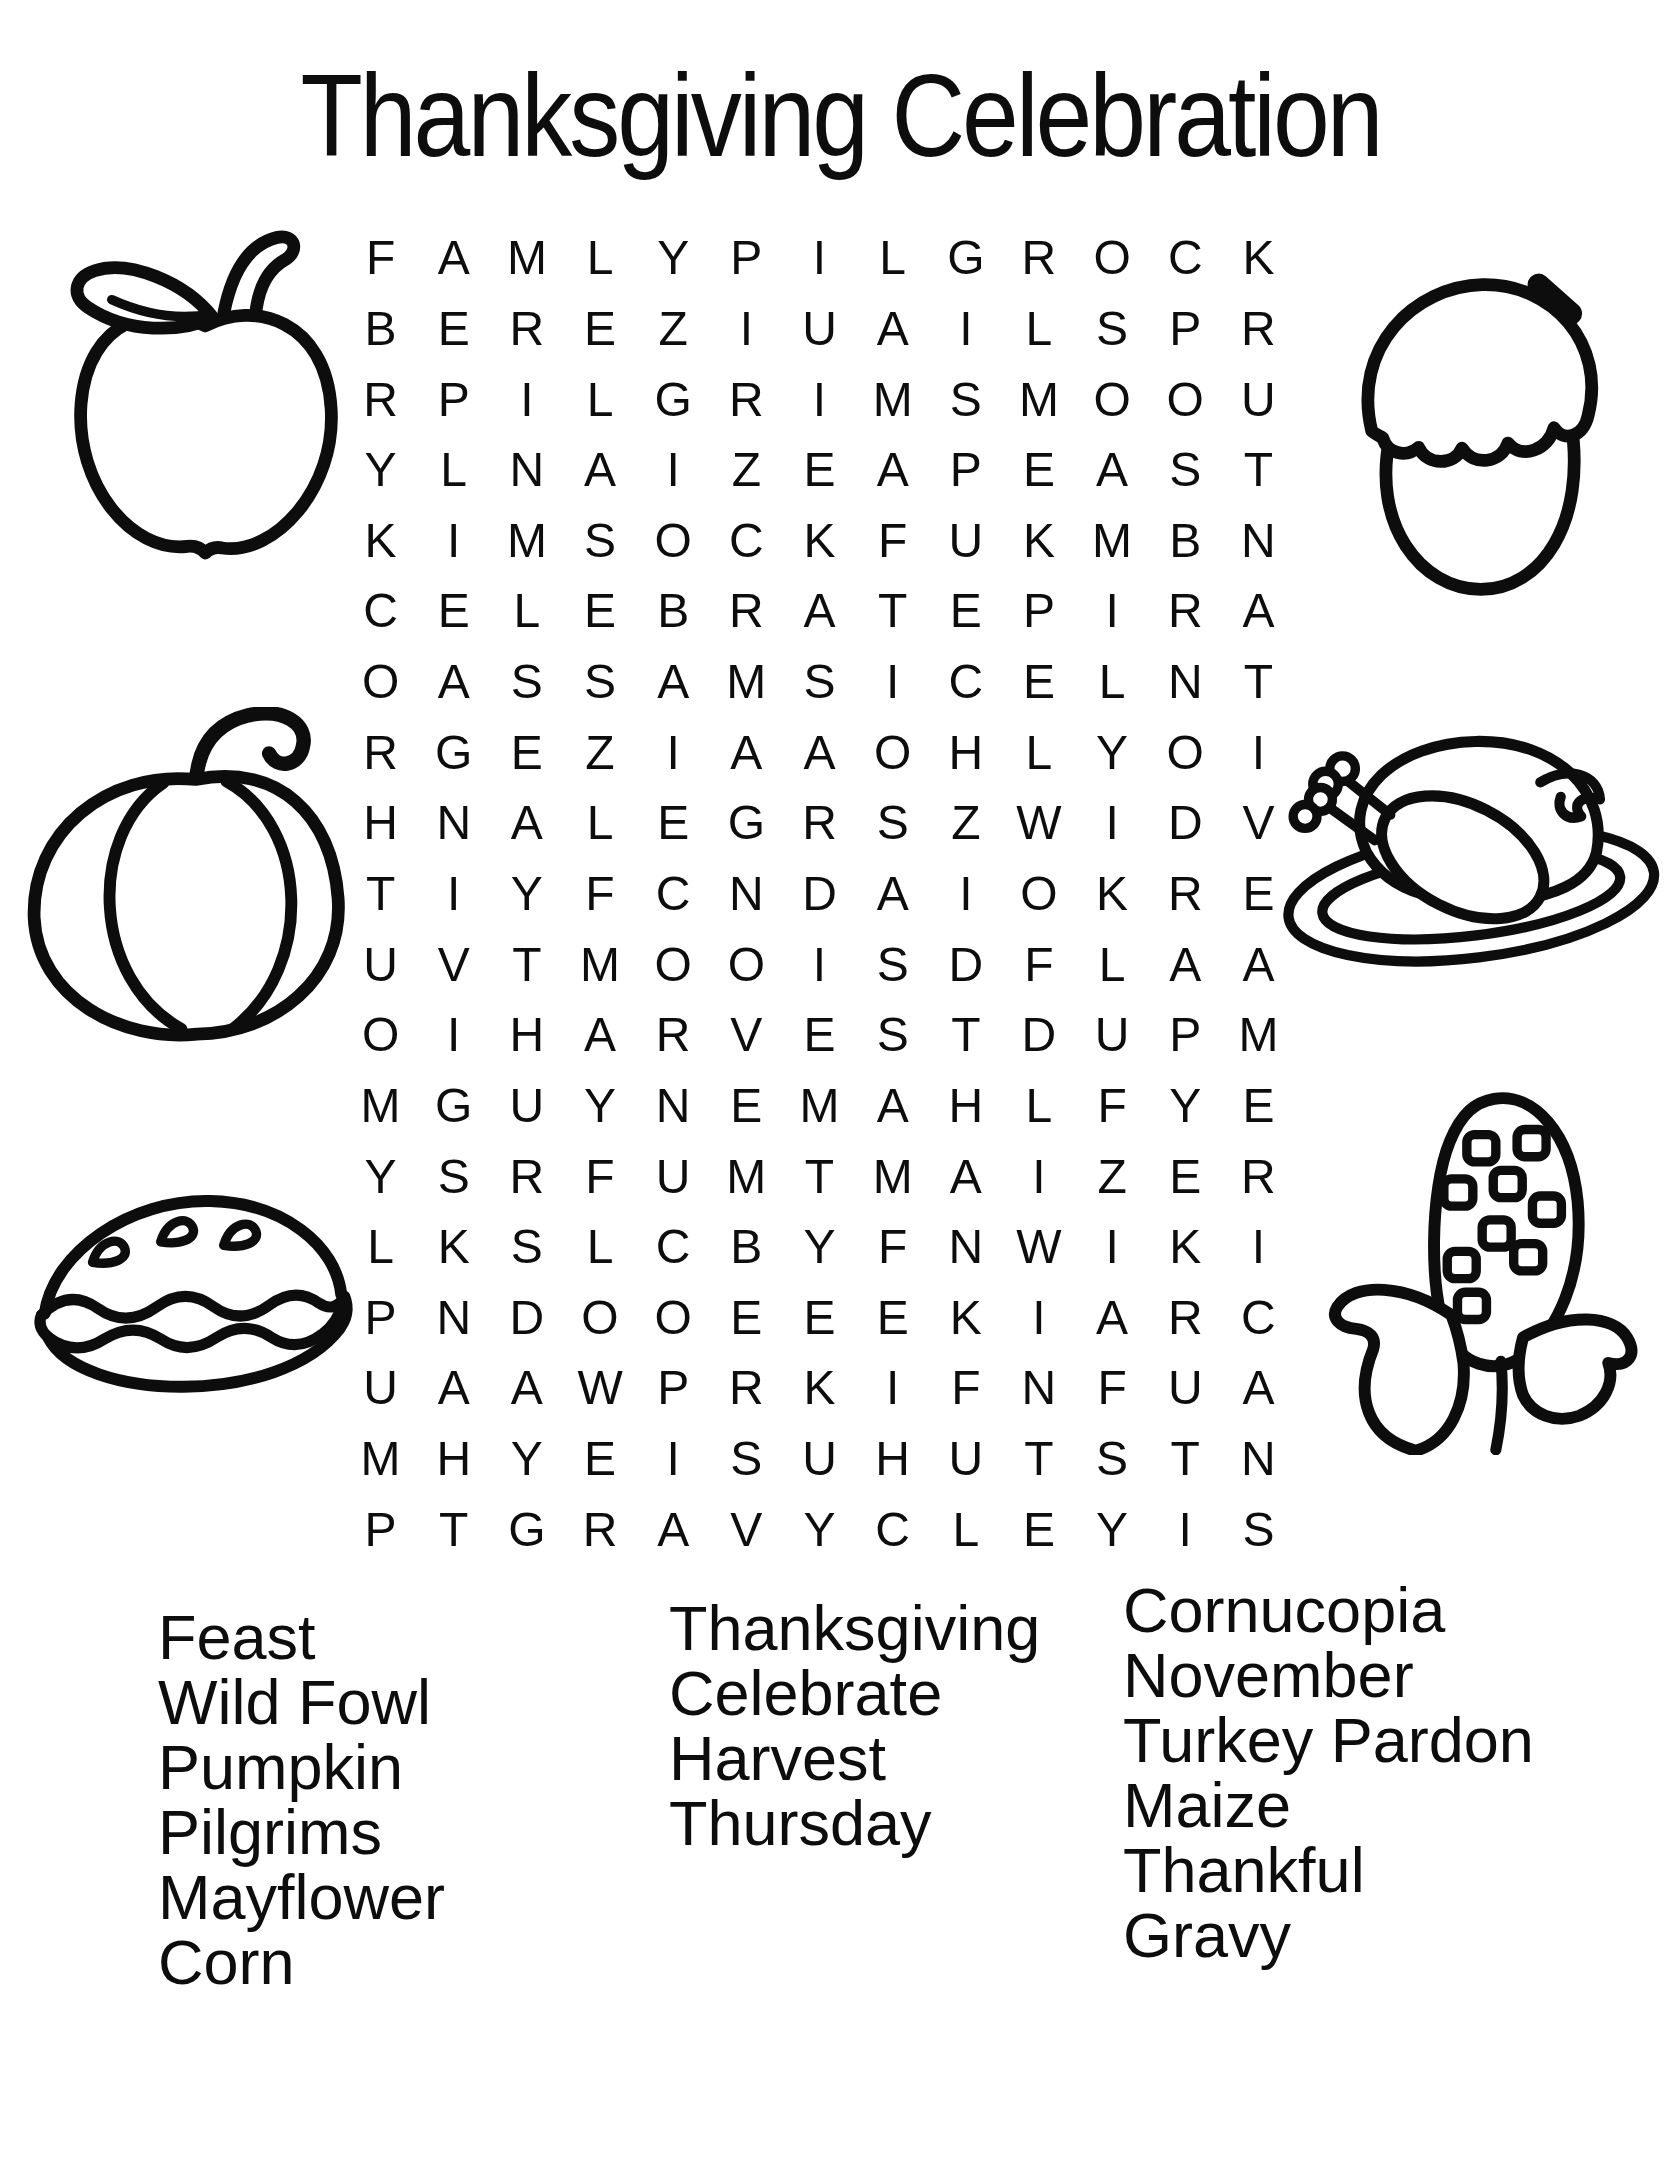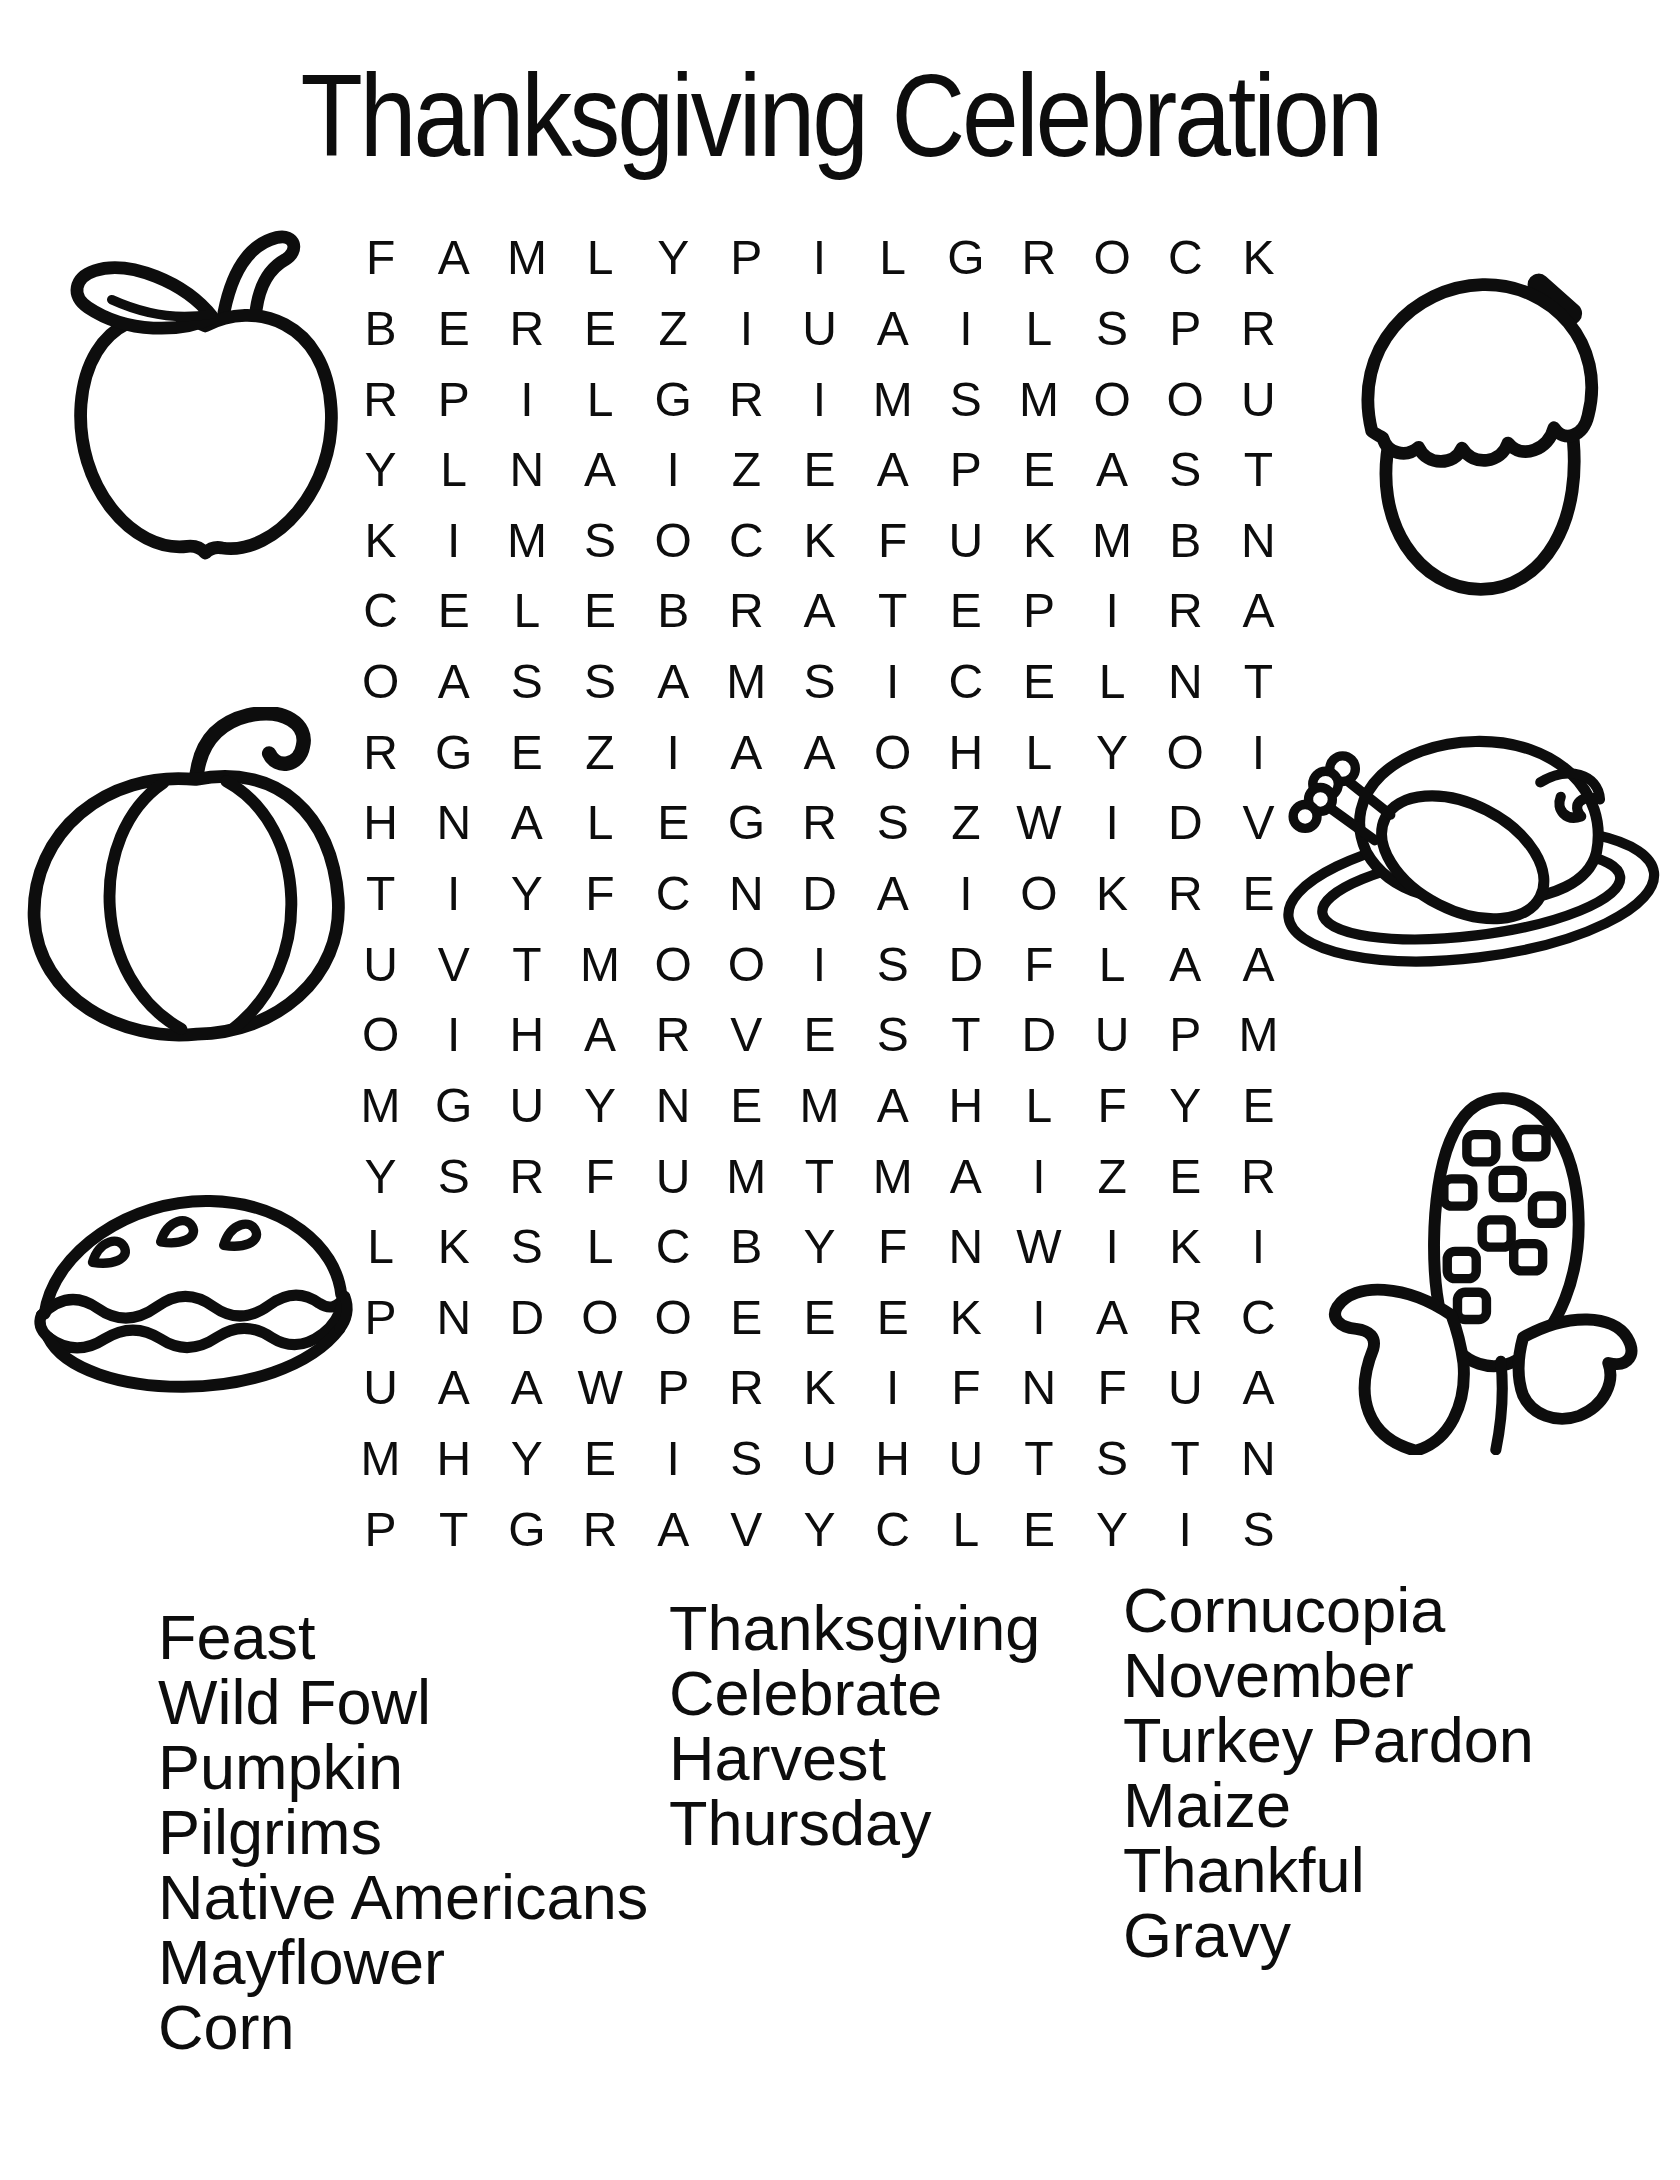--- a/index.html
+++ b/index.html
@@ -376,21 +376,20 @@
     <span class="cell">Y</span>
     <span class="cell">I</span>
     <span class="cell">S</span>
   </div>
 
 <ul class="word-list word-list-1">
     <li>Feast</li>
     <li>Wild Fowl</li>
     <li>Pumpkin</li>
     <li>Pilgrims</li>
-    <li>Native Americans</li>
     <li>Mayflower</li>
     <li>Corn</li>
   </ul>
 <ul class="word-list word-list-2">
     <li>Thanksgiving</li>
     <li>Celebrate</li>
     <li>Harvest</li>
     <li>Thursday</li>
   </ul>
 <ul class="word-list word-list-3">

